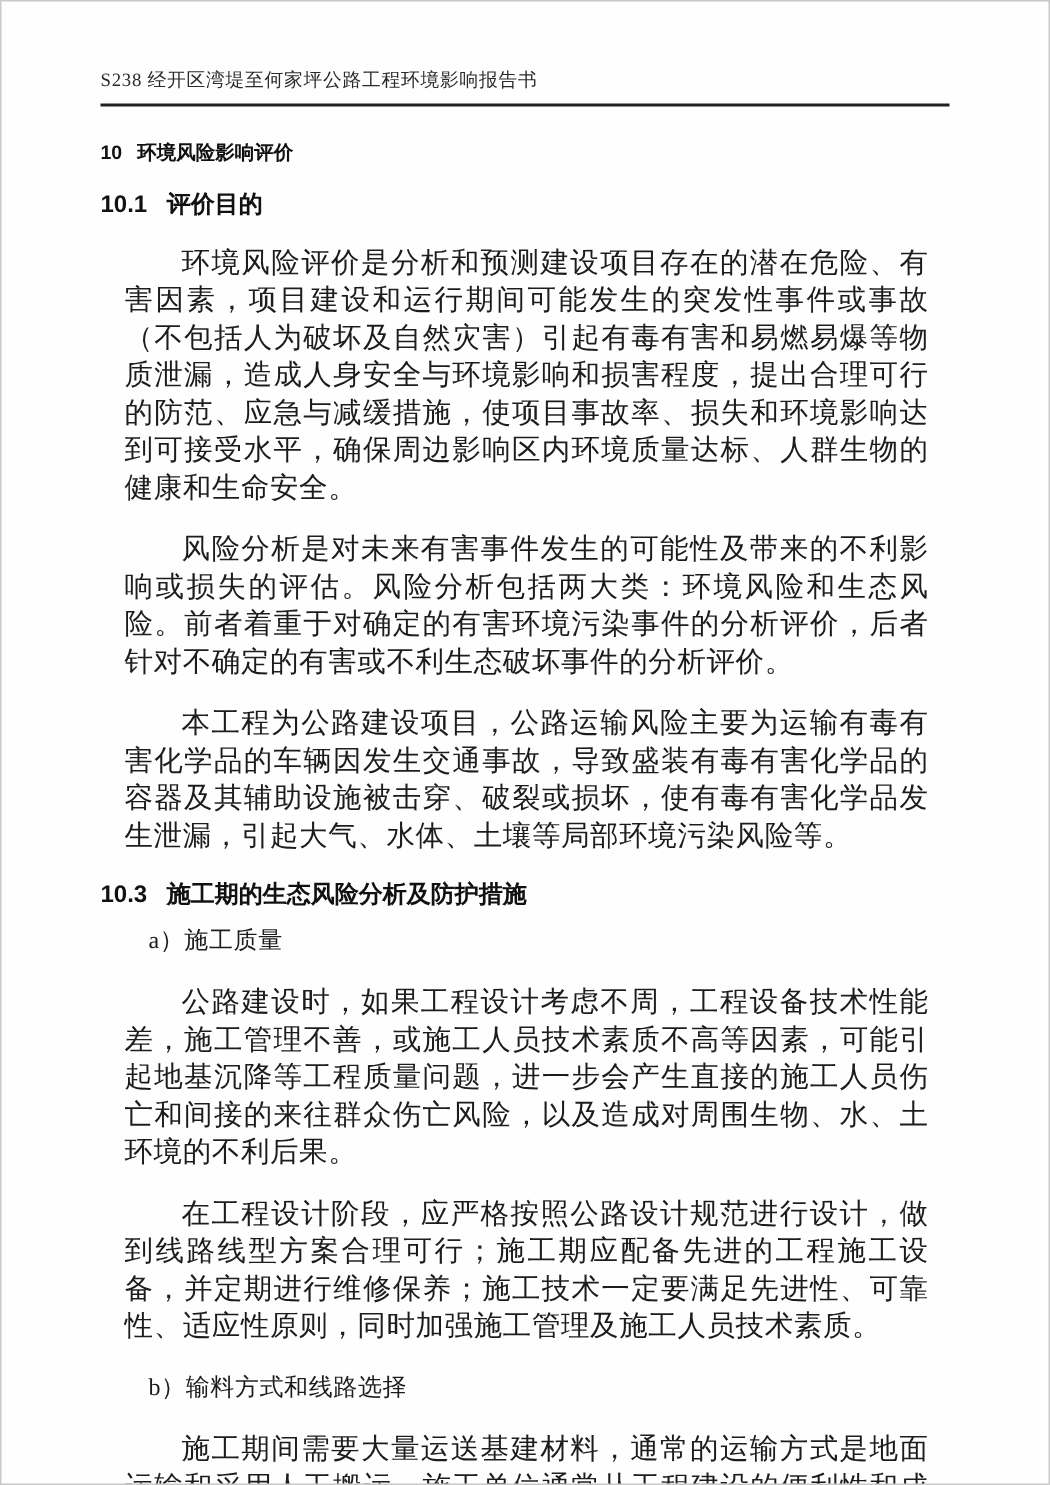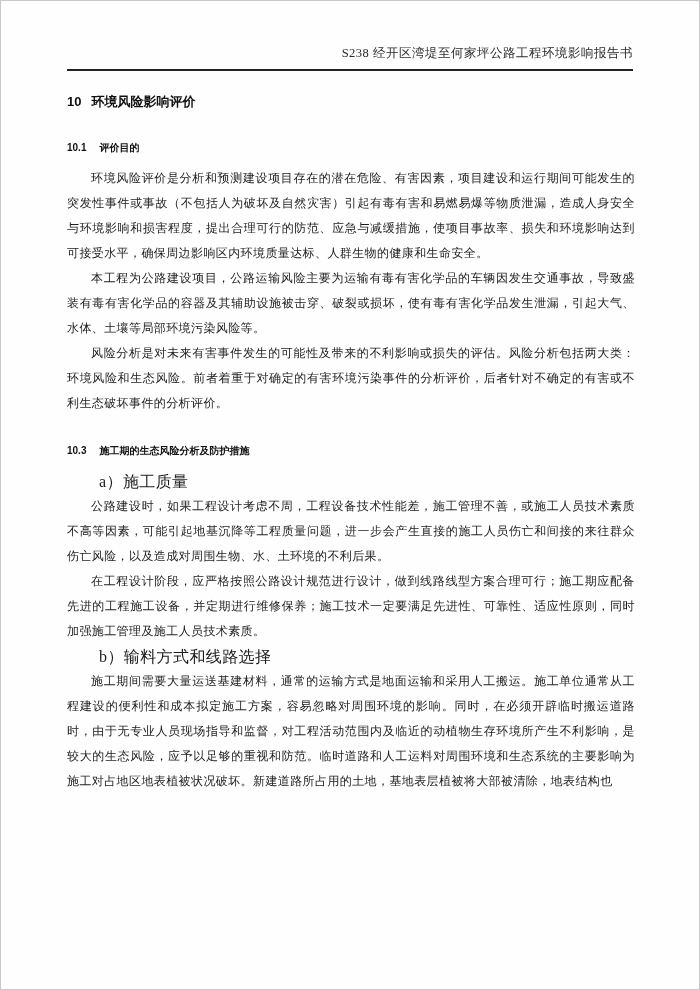--- a/index.html
+++ b/index.html
@@ -16,21 +16,20 @@
     box-sizing: content-box;
     font-family: "Liberation Serif", serif;
     color: #1c1c1c;
     overflow: hidden;
   }
   .running-header {
     position: absolute;
     top: 44px;
     left: 66px;
     right: 66px;
-    text-align: right;
     font-size: 12.5px;
     letter-spacing: 0.5px;
     color: #2a2a2a;
     padding-bottom: 7px;
     border-bottom: 2px solid #222222;
   }
   .content {
     position: absolute;
     top: 84px;
     left: 66px;
@@ -41,34 +40,34 @@
     font-weight: bold;
     font-size: 13px;
     line-height: 22px;
     margin: 6px 0 10px 0;
     color: #111111;
   }
   .h1 .num { margin-right: 10px; }
   .h2 {
     font-family: "Liberation Sans", sans-serif;
     font-weight: bold;
-    font-size: 10px;
+    font-size: 16px;
     line-height: 21px;
-    margin: 24px 0 8px 0;
+    margin: 13px 0 8px 0;
     color: #111111;
   }
   .h2 .num { margin-right: 13px; }
   .para {
-    font-size: 12px;
+    font-size: 19px;
     line-height: 25px;
     letter-spacing: 0.4px;
     text-align: justify;
     text-indent: 2em;
     word-break: break-all;
-    margin: 0;
+    margin: 16px;
   }
   .subitem {
     font-size: 16px;
     line-height: 25px;
     letter-spacing: 0.4px;
     text-indent: 2em;
     margin: 0;
   }
   .page-number {
     position: absolute;
@@ -93,22 +92,22 @@
       <span class="num">10</span><span>环境风险影响评价</span>
     </div>
 
     <div class="h2">
       <span class="num">10.1</span><span>评价目的</span>
     </div>
 
     <p class="para">环境风险评价是分析和预测建设项目存在的潜在危险、有害因素，项目建设和运行期间可能发生的突发性事件或事故（不包括人为破坏及自然灾害）引起有毒有害和易燃易爆等物质泄漏，造成人身安全与环境影响和损害程度，提出合理可行的防范、应急与减缓措施，使项目事故率、损失和环境影响达到可接受水平，确保周边影响区内环境质量达标、人群生物的健康和生命安全。</p>
 
 
+    <p class="para">风险分析是对未来有害事件发生的可能性及带来的不利影响或损失的评估。风险分析包括两大类：环境风险和生态风险。前者着重于对确定的有害环境污染事件的分析评价，后者针对不确定的有害或不利生态破坏事件的分析评价。</p>
     <p class="para">本工程为公路建设项目，公路运输风险主要为运输有毒有害化学品的车辆因发生交通事故，导致盛装有毒有害化学品的容器及其辅助设施被击穿、破裂或损坏，使有毒有害化学品发生泄漏，引起大气、水体、土壤等局部环境污染风险等。</p>
-    <p class="para">风险分析是对未来有害事件发生的可能性及带来的不利影响或损失的评估。风险分析包括两大类：环境风险和生态风险。前者着重于对确定的有害环境污染事件的分析评价，后者针对不确定的有害或不利生态破坏事件的分析评价。</p>
 
     <div class="h2">
       <span class="num">10.3</span><span>施工期的生态风险分析及防护措施</span>
     </div>
 
     <p class="subitem">a）施工质量</p>
     <p class="para">公路建设时，如果工程设计考虑不周，工程设备技术性能差，施工管理不善，或施工人员技术素质不高等因素，可能引起地基沉降等工程质量问题，进一步会产生直接的施工人员伤亡和间接的来往群众伤亡风险，以及造成对周围生物、水、土环境的不利后果。</p>
     <p class="para">在工程设计阶段，应严格按照公路设计规范进行设计，做到线路线型方案合理可行；施工期应配备先进的工程施工设备，并定期进行维修保养；施工技术一定要满足先进性、可靠性、适应性原则，同时加强施工管理及施工人员技术素质。</p>
     <p class="subitem">b）输料方式和线路选择</p>
     <p class="para">施工期间需要大量运送基建材料，通常的运输方式是地面运输和采用人工搬运。施工单位通常从工程建设的便利性和成本拟定施工方案，容易忽略对周围环境的影响。同时，在必须开辟临时搬运道路时，由于无专业人员现场指导和监督，对工程活动范围内及临近的动植物生存环境所产生不利影响，是较大的生态风险，应予以足够的重视和防范。临时道路和人工运料对周围环境和生态系统的主要影响为施工对占地区地表植被状况破坏。新建道路所占用的土地，基地表层植被将大部被清除，地表结构也</p>

